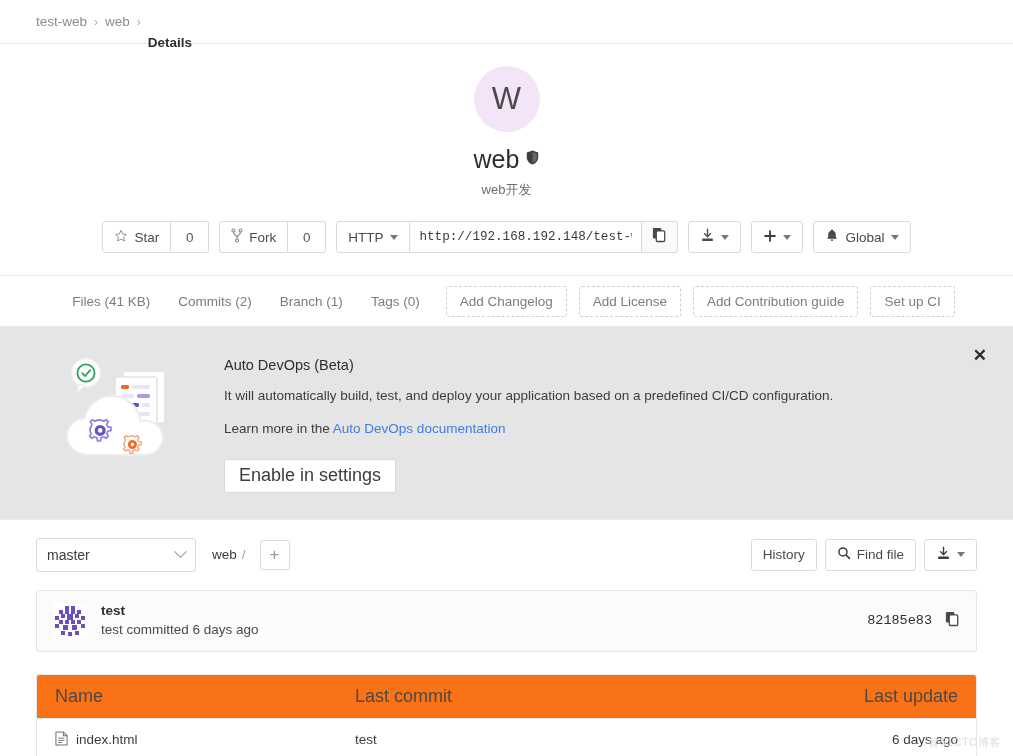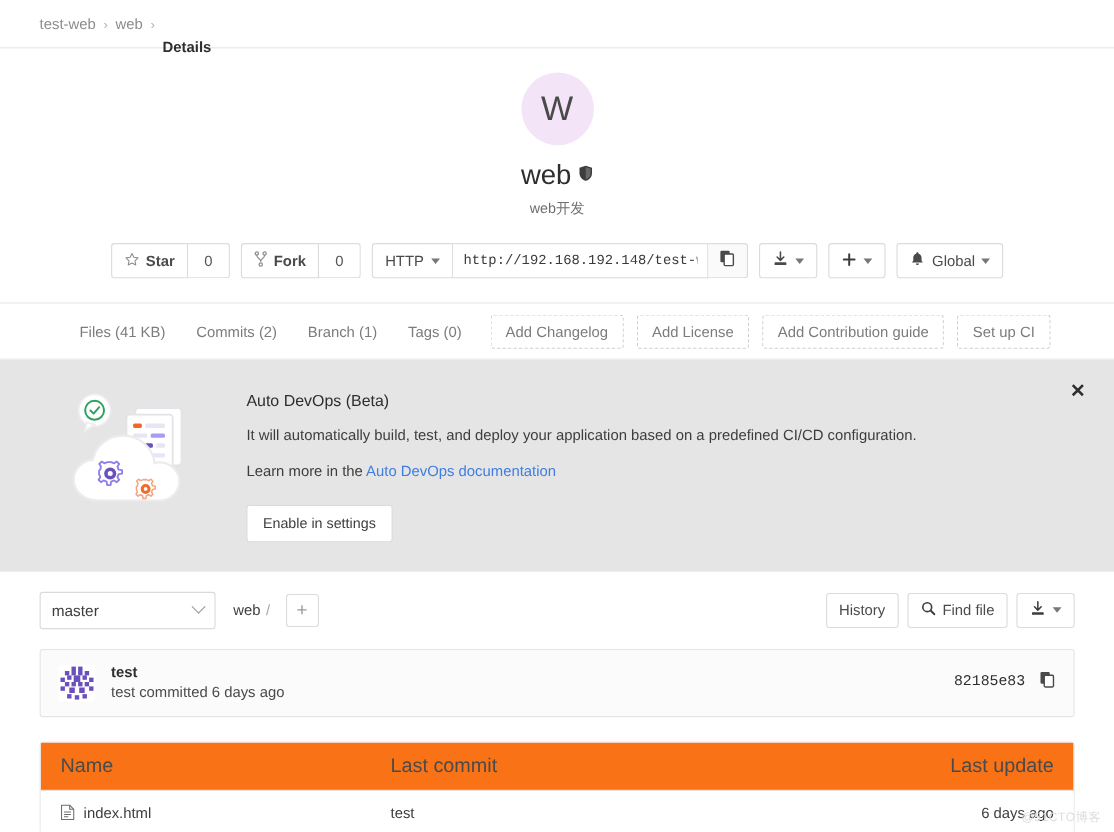--- a/index.html
+++ b/index.html
@@ -60,21 +60,21 @@
     background: #fff;
     border-radius: 3px;
     display: inline-flex; align-items: center; justify-content: center;
     gap: 6px;
     padding: 0 11px;
     font-size: 13.5px; color: #4a4a4a;
     cursor: pointer;
     white-space: nowrap;
   }
   .split { display: inline-flex; }
-  .split .btn:first-child { border-top-right-radius: 0; border-bottom-right-radius: 0; font-weight: bold; }
+  .split .btn:first-child { border-top-right-radius: 0; border-bottom-right-radius: 0; }
   .split .count {
     height: 32px; min-width: 38px;
     border: 1px solid #dbdbdb; border-left: none;
     border-top-right-radius: 3px; border-bottom-right-radius: 3px;
     display: inline-flex; align-items: center; justify-content: center;
     font-size: 13.5px; color: #555; background: #fff;
     padding: 0 10px;
   }
   .clone-group { display: inline-flex; align-items: stretch; }
   .clone-proto {
@@ -143,21 +143,21 @@
   }
   .devops-illus { width: 170px; flex: 0 0 170px; display:flex; justify-content:center; padding-top: 4px;}
   .devops-body { flex: 1; padding-left: 18px; padding-top: 6px; }
   .devops-title { font-size: 14.5px; color: #2e2e2e; margin-bottom: 14px; }
   .devops-text { font-size: 13.5px; color: #3d3d3d; margin-bottom: 14px; line-height: 1.4; }
   .devops-link { color: #3f7de0; text-decoration: none; cursor: pointer; }
   .devops-btn {
     margin-top: 6px;
     height: 34px; border: 1px solid #dbdbdb; background: #fff;
     border-radius: 3px; padding: 12px 14px;
-    font-size: 13px; color: #3d3d3d; cursor: pointer;
+    font-size: 18px; color: #3d3d3d; cursor: pointer;
     display: inline-flex; align-items: center;
   }
   .devops-close {
     position: absolute; top: 20px; right: 26px;
     font-size: 17px; color: #2e2e2e; cursor: pointer;
     line-height: 1; font-weight: bold;
   }
 
   
   .repo-toolbar {

